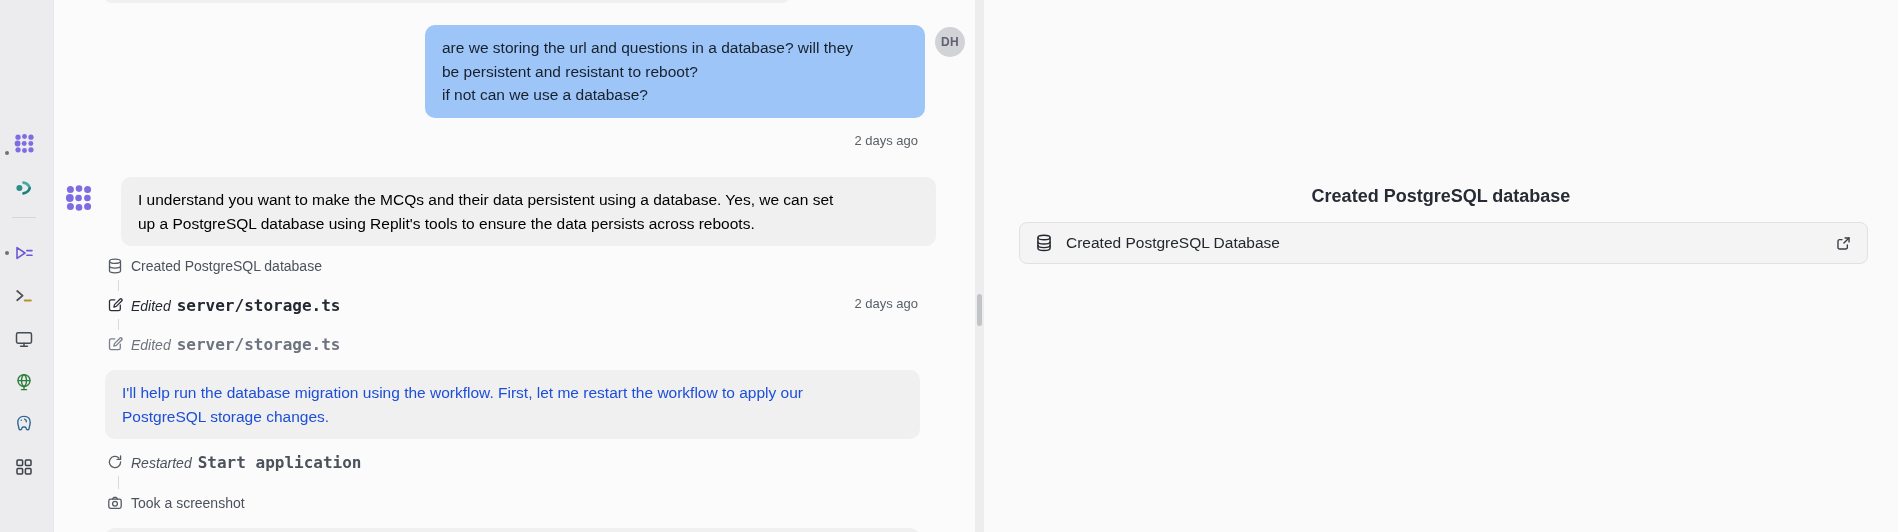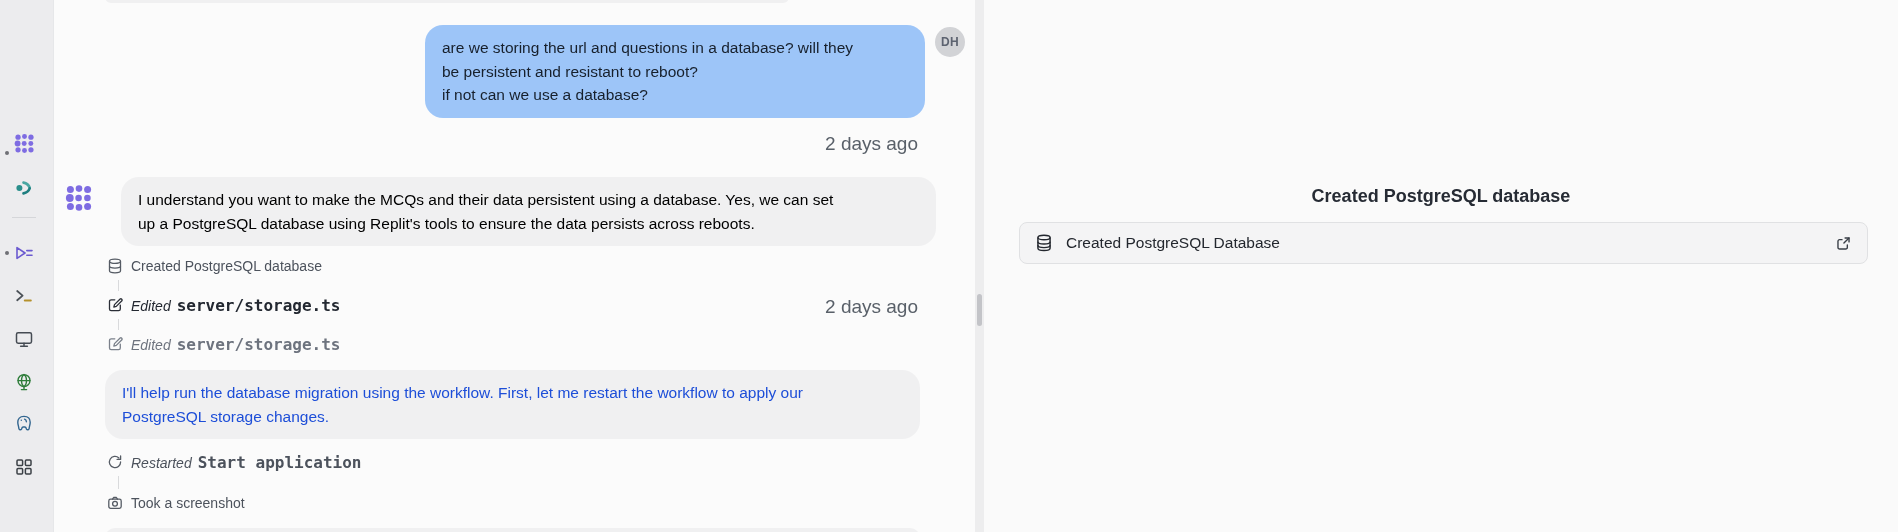--- a/index.html
+++ b/index.html
@@ -7,30 +7,30 @@
   body { font-family:"Liberation Sans","DejaVu Sans",sans-serif; background:#fbfbfb; position:relative; color:#1c2128; }
 
   
   .sidebar { position:absolute; left:0; top:0; width:54px; height:532px; background:#ececee; border-right:1px solid #e6e7e9; }
   .side-icon { position:absolute; left:13px; width:22px; height:22px; display:flex; align-items:center; justify-content:center; cursor:pointer; }
   .notif-dot { position:absolute; left:5px; width:4px; height:4px; border-radius:50%; background:#6f7075; }
   .side-divider { position:absolute; left:12px; width:24px; height:1px; background:#d5d6d9; }
 
   
   .chat { position:absolute; left:54px; top:0; width:921px; height:532px; background:#fbfbfb; overflow:hidden; }
-  .bubble { border-radius:18px; font-size:15.5px; line-height:23.5px; white-space:pre-line; }
+  .bubble { border-radius:10px; font-size:15.5px; line-height:23.5px; white-space:pre-line; }
   .bubble-partial-top { position:absolute; left:51px; top:-9px; width:684px; height:12px; background:#f0f0f1; border-radius:10px; }
   .bubble-user { position:absolute; left:371px; top:25px; width:500px; background:#9dc5f8; padding:11px 17px; color:#17202c; }
   .bubble-agent-1 { position:absolute; left:67px; top:177px; width:815px; background:#f0f0f1; padding:11px 17px; color:#000000; }
   .bubble-agent-2 { position:absolute; left:51px; top:370px; width:815px; background:#f0f0f1; padding:11px 17px; color:#1d4ed8; }
   .bubble-partial-bottom { position:absolute; left:51px; top:528px; width:815px; height:20px; background:#f0f0f1; border-radius:10px; }
   .avatar-user { position:absolute; left:881px; top:27px; width:30px; height:30px; border-radius:50%; background:#d2d3d6; color:#5d6370;
                  font-size:12px; font-weight:700; display:flex; align-items:center; justify-content:center; letter-spacing:.3px; }
   .avatar-agent { position:absolute; left:11px; top:184px; width:28px; height:28px; }
-  .timestamp { position:absolute; right:57px; font-size:19px; color:#596069; }
+  .timestamp { position:absolute; right:57px; font-size:13px; color:#596069; }
   .ts-1 { top:133px; } .ts-2 { top:296px; }
 
   .action-row { position:absolute; left:53px; height:20px; display:flex; align-items:center; cursor:pointer; }
   .action-row .a-icon { width:16px; height:16px; margin-right:8px; flex:0 0 auto; display:flex; align-items:center; justify-content:center; }
   .action-label { font-size:14px; color:#4c525c; }
   .mono { font-family:"DejaVu Sans Mono","Liberation Mono",monospace; font-size:16px;font-weight:bold; }
   .prefix { margin-right:6px;font-style:italic; }
   .row-1 { top:256px; } .row-2 { top:295px; } .row-3 { top:334px; }
   .row-4 { top:452px; } .row-5 { top:493px; }
   .row-2 .action-label { color:#232831; }

